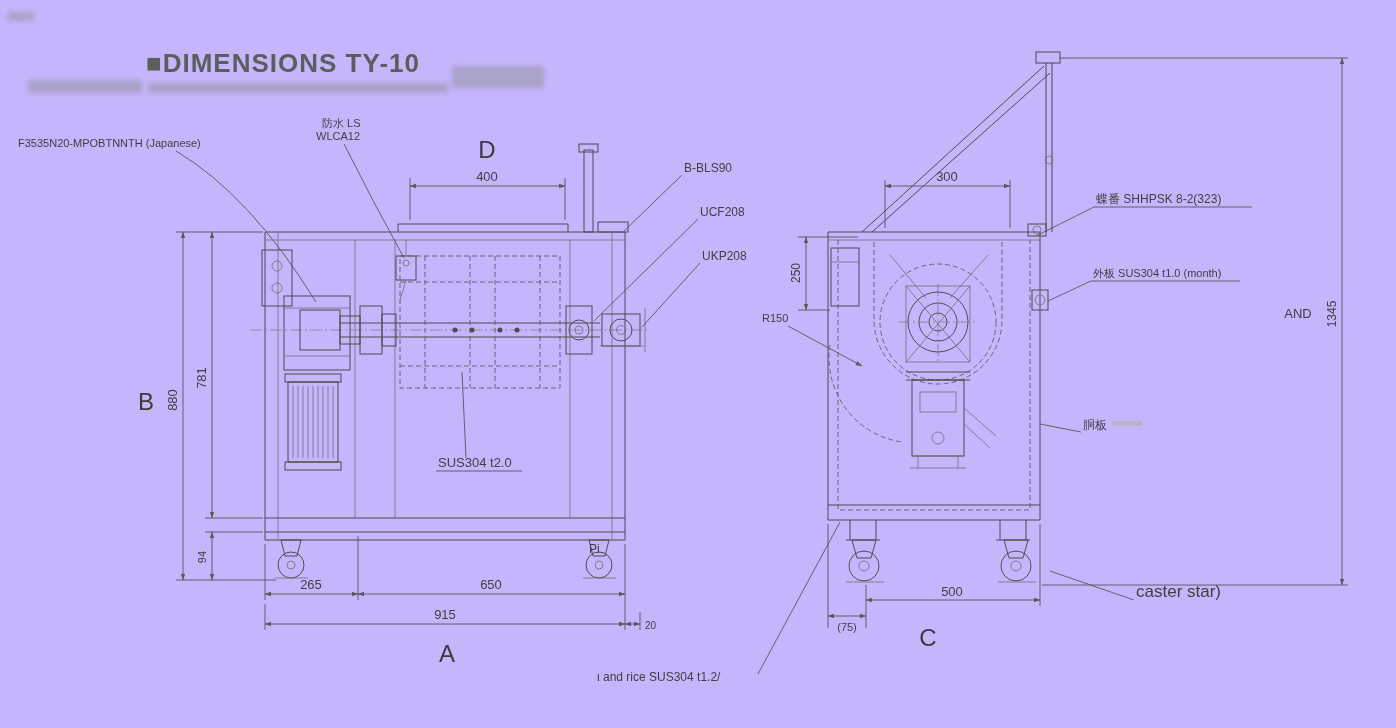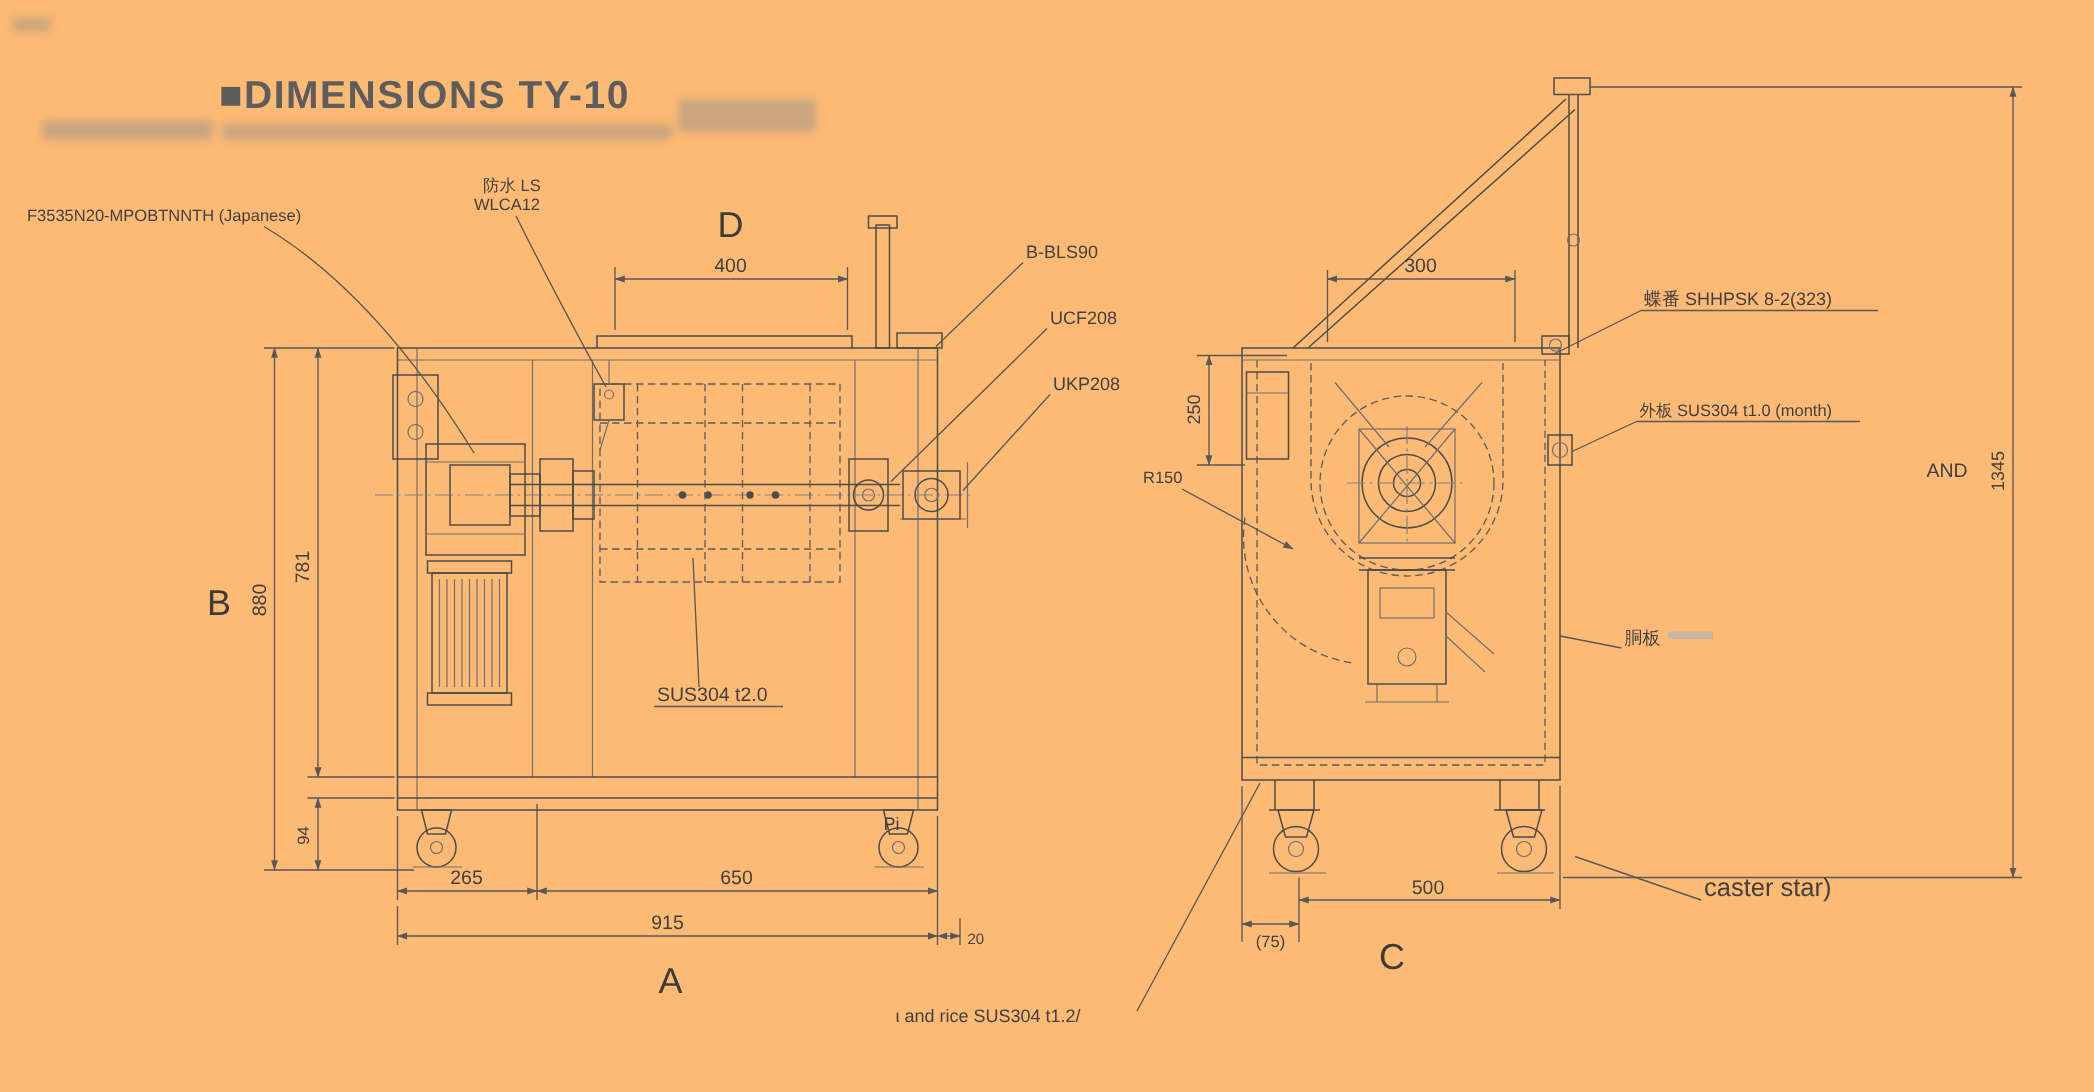--- a/index.html
+++ b/index.html
@@ -1,16 +1,16 @@
 <!DOCTYPE html>
 <html><head>
 <meta charset="utf-8">
 <style>
   html,body{margin:0;padding:0;background:#ffffff;}
-  .canvas{position:relative;width:1396px;height:728px;background:#fdba74;overflow:hidden;}
+  .canvas{position:relative;width:1396px;height:728px;background:#c4b5fd;overflow:hidden;}
   svg{display:block;filter:blur(0.3px) contrast(0.96);}
   text{font-family:"Liberation Sans","DejaVu Sans",sans-serif;fill:#3d3d3d;}
   .s{stroke:#4a4a4a;fill:none;stroke-width:1;}
   .sl{stroke:#6e6e6e;fill:none;stroke-width:0.8;}
   .dash{stroke:#5c5c5c;fill:none;stroke-width:0.9;stroke-dasharray:5 3;}
   .cl{stroke:#828282;fill:none;stroke-width:0.8;stroke-dasharray:12 3 2 3;}
   .dim{stroke:#565656;fill:none;stroke-width:0.9;}
   .ldr{stroke:#565656;fill:none;stroke-width:0.9;}
   .fillDot{fill:#4a4a4a;stroke:none;}
   .t10{font-size:10px;} .t11{font-size:11px;} .t12{font-size:12px;} .t13{font-size:13px;} .t17{font-size:17px;}

